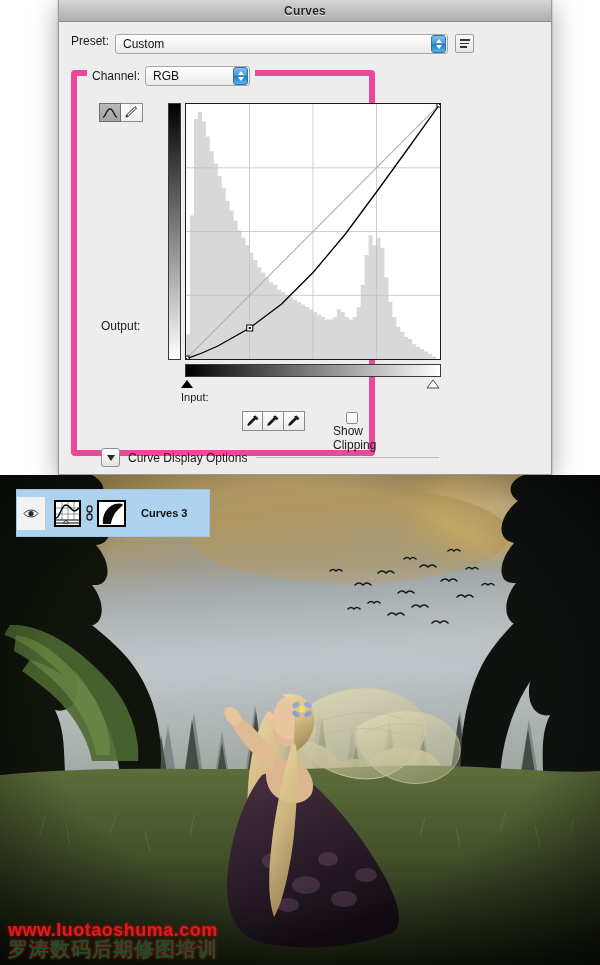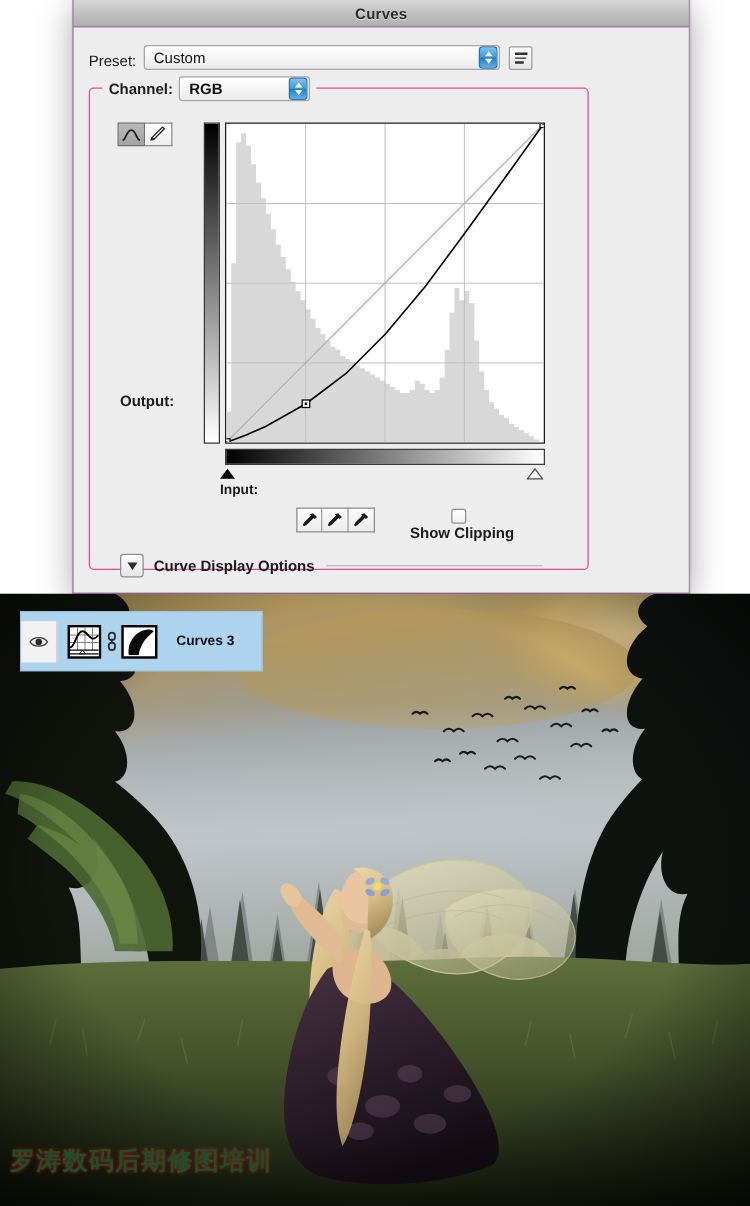--- a/index.html
+++ b/index.html
@@ -29,54 +29,54 @@
     position:relative;
   }
   .titlebar-text{
     font-size:12px;color:#2a2a2a;font-weight:bold;letter-spacing:.2px;
     text-shadow:0 1px 0 rgba(255,255,255,.65);
   }
 
   .dialog-body{position:relative;width:100%;height:452px;background:#ededed;}
 
   
-  .preset-row{position:absolute;left:12px;top:12px;width:420px;height:22px;display:flex;align-items:flex-end;}
+  .preset-row{position:absolute;left:12px;top:12px;width:420px;height:22px;display:flex;align-items:flex-start;}
   .preset-label{font-size:12px;color:#1c1c1c;margin-right:6px;}
   .combo{
     position:relative;height:20px;border:1px solid #a7a7a7;border-radius:3px;
     background:linear-gradient(to bottom,#ffffff 0%,#f4f4f4 55%,#e9e9e9 100%);
     display:flex;align-items:center;box-sizing:border-box;
     box-shadow:0 1px 0 rgba(255,255,255,.8) inset;
   }
   .combo-text{font-size:12px;color:#101010;padding-left:7px;flex:1;white-space:nowrap;overflow:hidden;}
   .stepper{
     width:15px;height:18px;margin-right:1px;border-radius:3px;
     background:linear-gradient(to bottom,#7fc1ee 0%,#3e9ada 48%,#1f7dc4 52%,#5cb0e8 100%);
     border:1px solid #2c74a8;box-sizing:border-box;
     display:flex;flex-direction:column;align-items:center;justify-content:center;gap:2px;
   }
   .stepper .up,.stepper .dn{width:0;height:0;border-left:3px solid transparent;border-right:3px solid transparent;}
   .stepper .up{border-bottom:4px solid #fff;}
   .stepper .dn{border-top:4px solid #fff;}
 
-  .preset-combo{width:285px;}
+  .preset-combo{width:333px;}
   .preset-menu-btn{
     width:19px;height:19px;margin-left:7px;border:1px solid #9d9d9d;border-radius:2px;
     background:linear-gradient(to bottom,#fbfbfb,#e6e6e6);
     display:flex;align-items:center;justify-content:center;box-sizing:border-box;
   }
   .menu-icon-lines{display:flex;flex-direction:column;gap:2px;}
   .menu-icon-lines i{display:block;width:9px;height:1.5px;background:#333;}
   .menu-icon-lines i:nth-child(1){width:10px;}
   .menu-icon-lines i:nth-child(3){width:7px;}
 
   
   .group{
-    position:absolute;left:12px;top:48px;width:400px;height:386px;
-    border:1px solid #ec4899;border-radius:4px;box-sizing:border-box;font-weight:bold;
+    position:absolute;left:12px;top:48px;width:304px;height:386px;
+    border:6px solid #ec4899;border-radius:4px;box-sizing:border-box;
   }
   .group-legend{
     position:absolute;left:10px;top:-10px;height:20px;background:#ededed;
     padding:0 5px;display:flex;align-items:center;
   }
   .channel-label{font-size:12px;color:#1c1c1c;margin-right:5px;}
   .channel-combo{width:105px;}
 
   
   .tools{position:absolute;left:22px;top:27px;display:flex;}
@@ -521,16 +521,17 @@
     <span class="thumb-mask">
       <svg width="25" height="23" viewBox="0 0 25 23">
         <rect x="0" y="0" width="25" height="23" fill="#fff"></rect>
         <path d="M4 22 C3 15 6 8 12 4 C17 1 22 1 24 3 C21 6 17 9 15 13 C13 17 12 20 12 22 Z" fill="#0a0a0a"></path>
       </svg>
     </span>
     <span class="layer-name">Curves 3</span>
   </div>
 
   <div class="watermark">
+    <div class="wm-line1">www.luotaoshuma.com</div>
     <div class="wm-line2">罗涛数码后期修图培训</div>
   </div>
 
 </div>
 
 </body></html>

